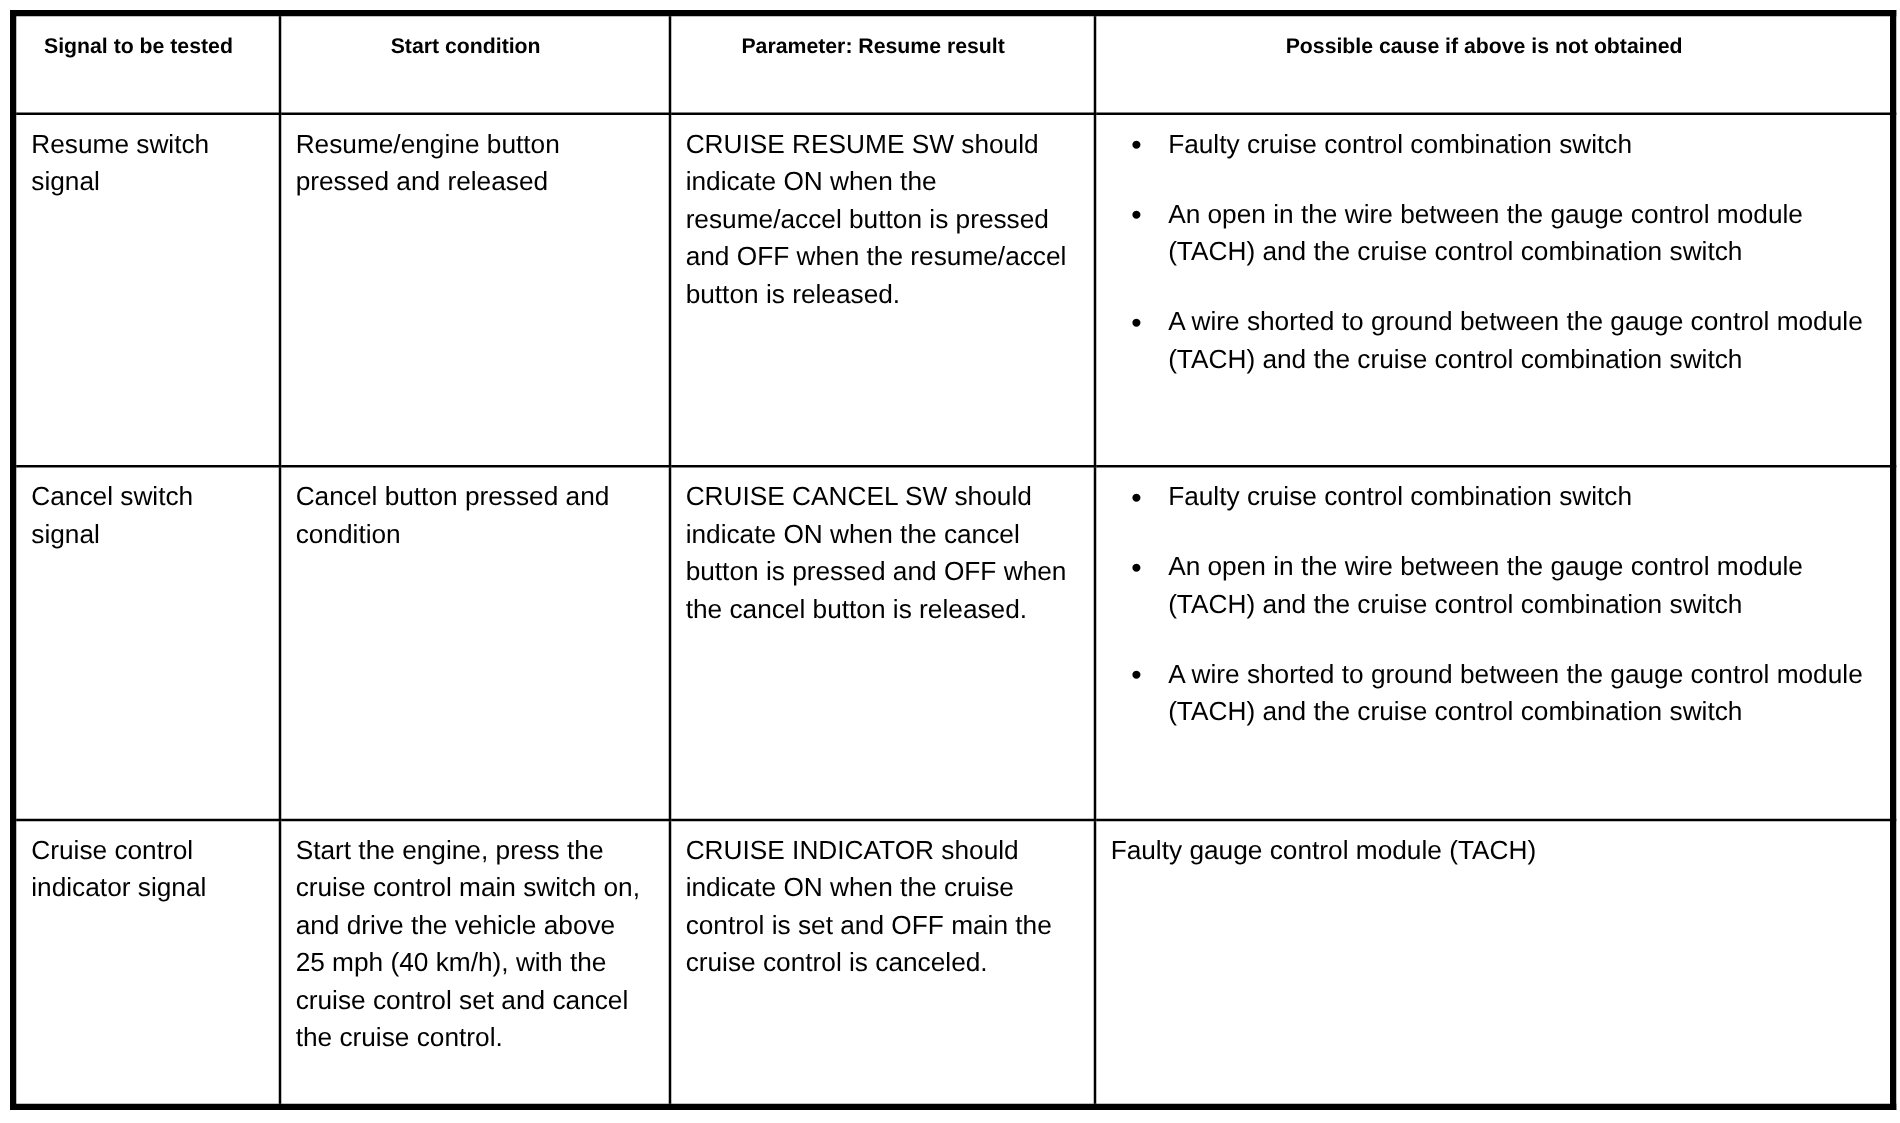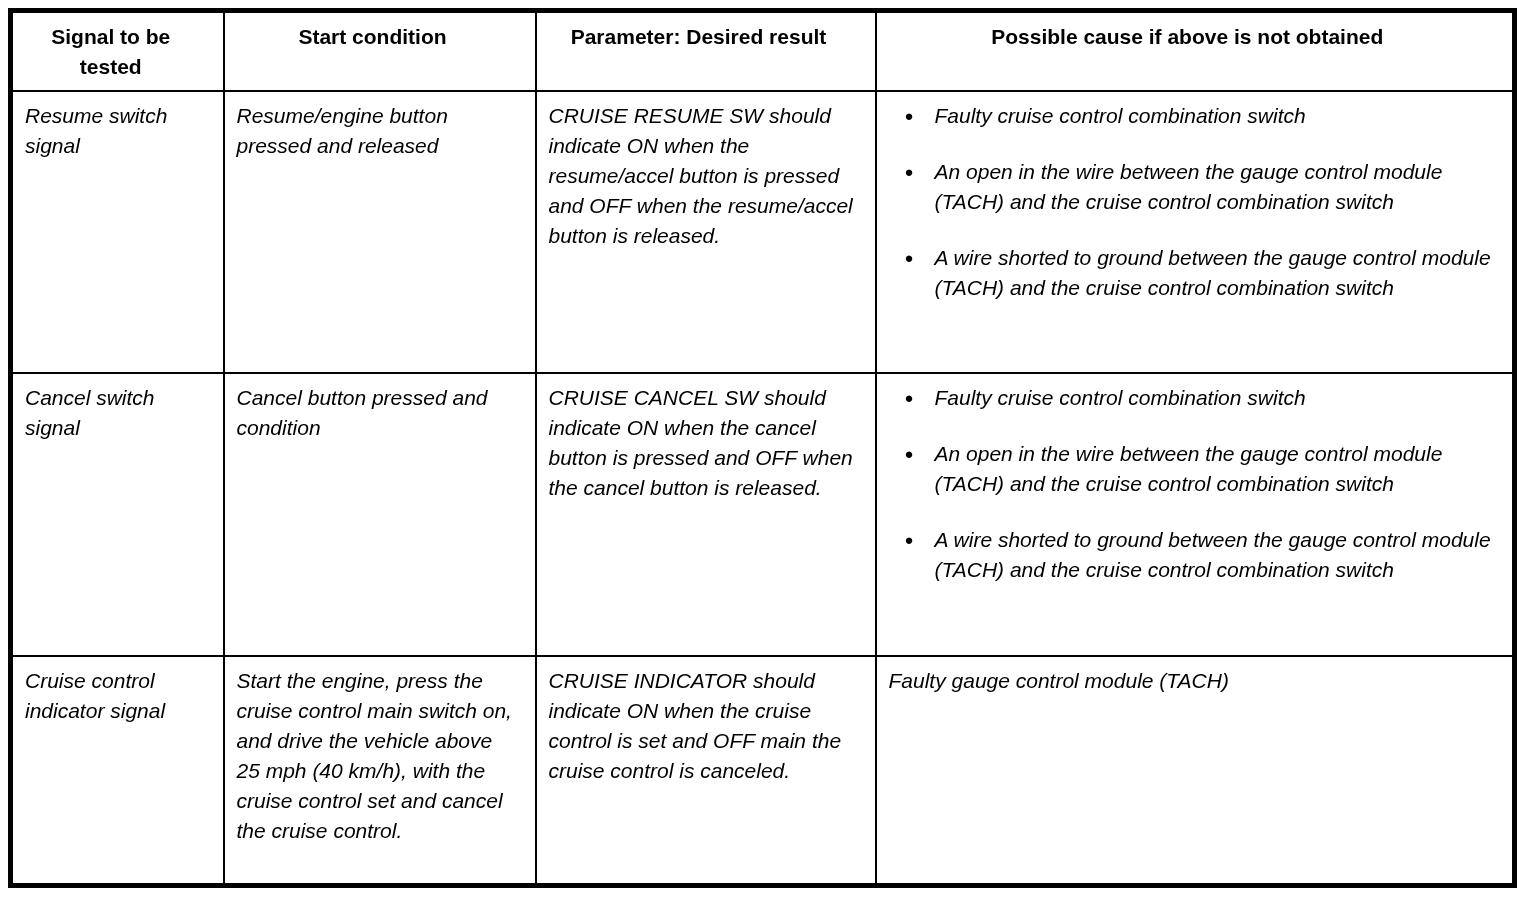--- a/index.html
+++ b/index.html
@@ -28,38 +28,37 @@
   .doc-table td {
     border: 2px solid #000000;
   }
   .col-signal    { width: 213px; }
   .col-condition { width: 312px; }
   .col-parameter { width: 340px; }
   .col-causes    { width: 639px; }
 
   .doc-table th {
     font-weight: bold;
-    font-size: 21px;
+    font-size: 17px;
     line-height: 30px;
     text-align: center;
     vertical-align: top;
     padding: 9px 24px 0 10px;
   }
   tr.header-row { height: 80px; }
   tr.row-1 { height: 282px; }
   tr.row-2 { height: 283px; margin-top: 12px; }
   tr.row-3 { height: 230px; }
 
   .doc-table td {
     font-size: 21px;
     line-height: 30px;
     vertical-align: top;
     text-align: left;
     padding: 9px 14px 8px 12px;
-    font-style: italic;
   }
   .causes-cell {
     padding-left: 12px;
     padding-right: 22px;
   }
   .cause-list {
     list-style: none;
     margin: 0;
     padding: 0;
   }
@@ -84,21 +83,21 @@
   <colgroup>
     <col class="col-signal">
     <col class="col-condition">
     <col class="col-parameter">
     <col class="col-causes">
   </colgroup>
   <thead>
     <tr class="header-row">
       <th>Signal to be tested</th>
       <th>Start condition</th>
-      <th>Parameter: Desired result</th>
+      <th>Parameter: Resume result</th>
       <th>Possible cause if above is not obtained</th>
     </tr>
   </thead>
   <tbody>
     <tr class="row-1">
       <td class="signal-cell">Resume switch signal</td>
       <td class="condition-cell">Resume/engine button pressed and released</td>
       <td class="parameter-cell">CRUISE RESUME SW should indicate ON when the resume/accel button is pressed and OFF when the resume/accel button is released.</td>
       <td class="causes-cell">
         <ul class="cause-list">

